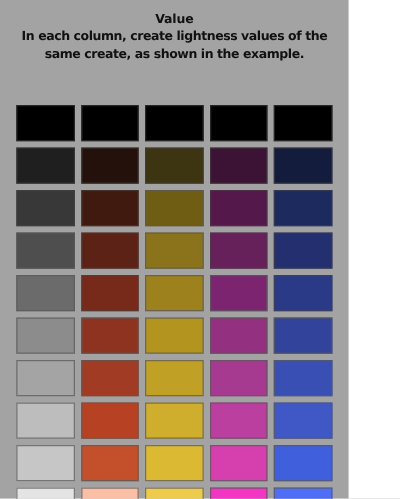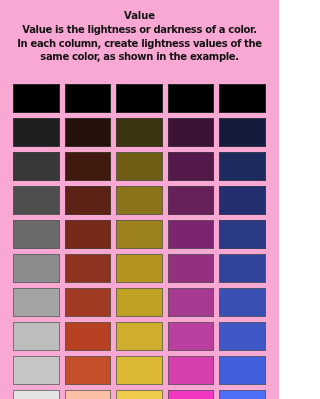--- a/index.html
+++ b/index.html
@@ -13,21 +13,21 @@
     height: 399px;
     overflow: hidden;
     font-family: "DejaVu Sans", sans-serif;
     -webkit-font-smoothing: antialiased;
   }
 
   #worksheet {
     position: relative;
     width: 279px;
     height: 399px;
-    background: #f9a8d4;
+    background: #a3a3a3;
     box-sizing: border-box;
   }
 
   
   #header {
     padding: 9px 8px 0 8px;
     text-align: center;
   }
   #worksheet-title {
     font-size: 10px;
@@ -69,23 +69,22 @@
     border-color: rgba(70, 70, 70, 0.55);
   }
 </style>
 </head>
 <body>
 
 <div id="worksheet">
 
   <div id="header">
     <div id="worksheet-title">Value</div>
-    <div class="instruction-line">Value is the lightness or darkness of a color.</div>
     <div class="instruction-line">In each column, create lightness values of the</div>
-    <div class="instruction-line">same color, as shown in the example.</div>
+    <div class="instruction-line">same create, as shown in the example.</div>
   </div>
 
   <div id="value-grid">
       <div class="swatch dark-edge" style="background: rgb(0, 0, 0);"></div>
       <div class="swatch dark-edge" style="background: rgb(0, 0, 0);"></div>
       <div class="swatch dark-edge" style="background: rgb(0, 0, 0);"></div>
       <div class="swatch dark-edge" style="background: rgb(0, 0, 0);"></div>
       <div class="swatch dark-edge" style="background: rgb(0, 0, 0);"></div>
       <div class="swatch dark-edge" style="background: rgb(31, 31, 31);"></div>
       <div class="swatch dark-edge" style="background: rgb(36, 17, 11);"></div>

